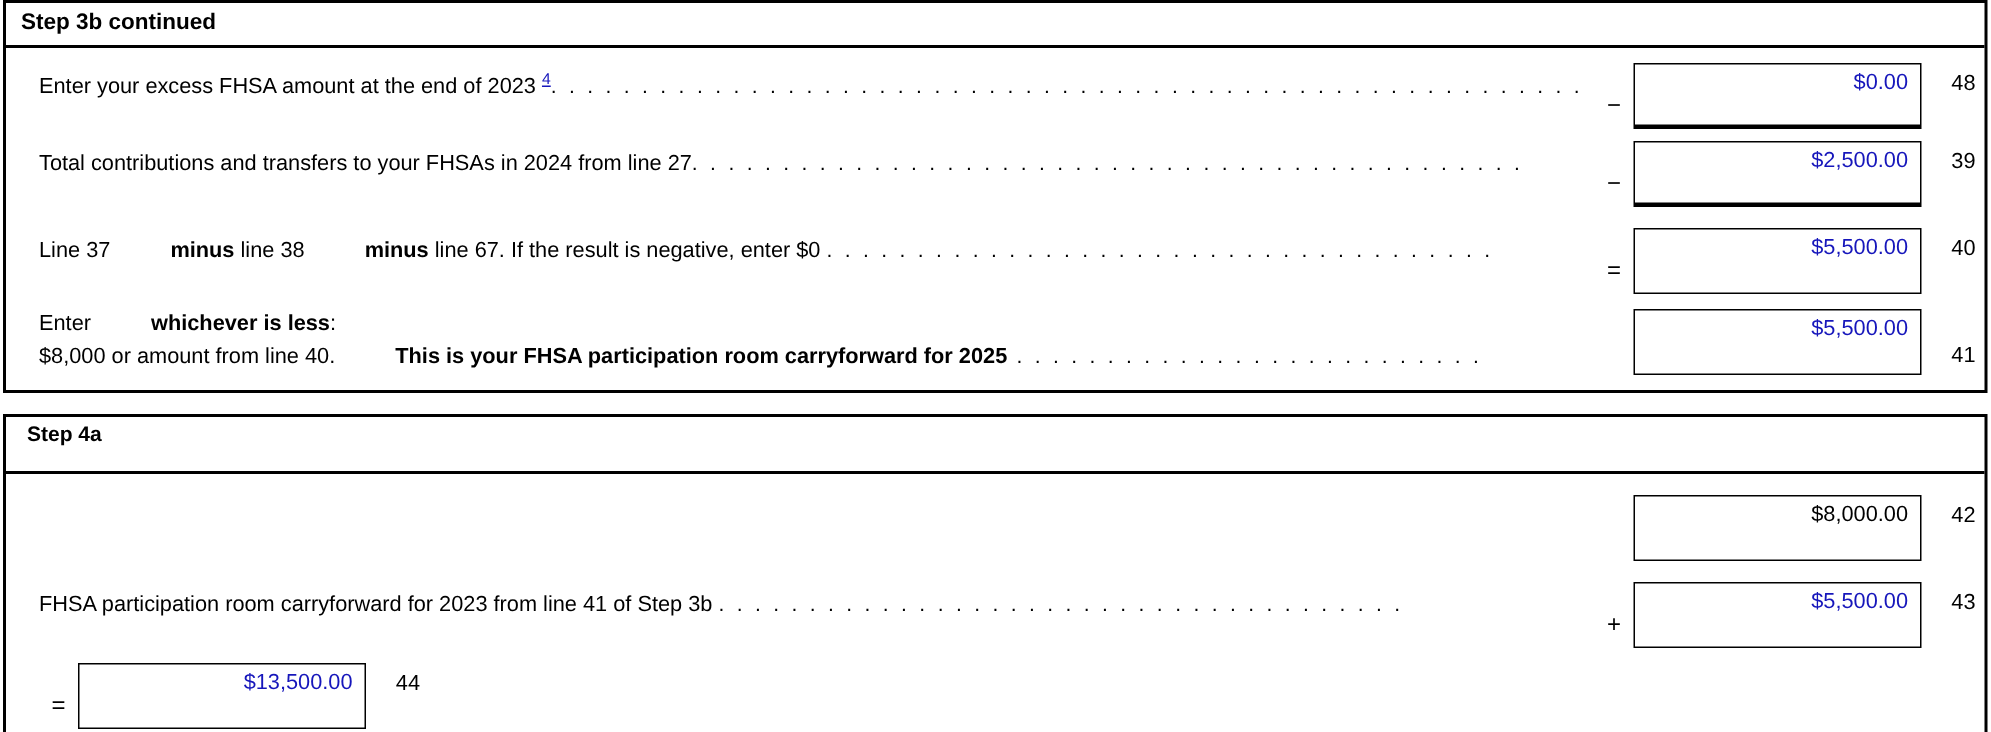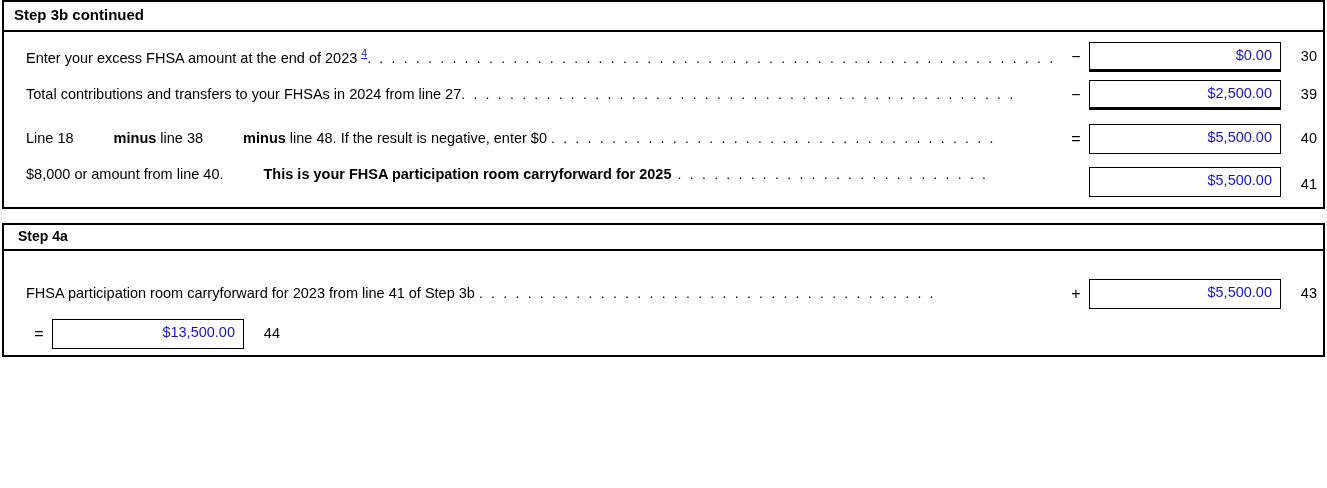--- a/index.html
+++ b/index.html
@@ -32,21 +32,21 @@
     border-bottom: 2px solid #000;
     font-weight: bold;
     font-size: 15px;
     padding: 4px 0 5px 10px;
     line-height: 1.25;
   }
   .panel-subheader {
     border-bottom: 2px solid #000;
     font-weight: bold;
     font-size: 14px;
-    padding: 3px 10px 4px 14px;
+    padding: 3px 10px 16px 14px;
     line-height: 1.25;
   }
   .panel-body {
     padding: 0;
   }
 
   .row {
     display: flex;
     align-items: flex-start;
     padding: 0 6px 0 22px;
@@ -74,21 +74,21 @@
     flex: 0 0 26px;
     text-align: center;
     font-size: 16px;
     padding-top: 4px;
     align-self: flex-end;
     padding-bottom: 6px;
   }
   .amount-box {
     flex: 0 0 192px;
     width: 192px;
-    height: 30px;
+    height: 44px;
     border: 1.5px solid #000;
     box-sizing: border-box;
     text-align: right;
     padding: 4px 8px 0 0;
     color: #1616bb;
     font-size: 14.5px;
     background: #fff;
   }
   .amount-box.black-bottom {
     border-bottom: 3px solid #000;
@@ -133,70 +133,81 @@
     <div class="panel-body">
 
       <div class="spacer-10"></div>
 
       <div class="row">
         <div class="row-label">
           <span class="label-text">Enter your excess FHSA amount at the end of 2023 </span><span class="sup">4</span><span class="leader">. . . . . . . . . . . . . . . . . . . . . . . . . . . . . . . . . . . . . . . . . . . . . . . . . . . . . . . . .</span>
         </div>
         <div class="op">−</div>
         <div class="amount-box black-bottom">$0.00</div>
-        <div class="line-no">30</div>
+        <div class="line-no">48</div>
       </div>
 
       <div class="spacer-8"></div>
 
       <div class="row">
         <div class="row-label">
           <span class="label-text">Total contributions and transfers to your FHSAs in 2024 from line 27</span><span class="leader">. . . . . . . . . . . . . . . . . . . . . . . . . . . . . . . . . . . . . . . . . . . . . .</span>
         </div>
         <div class="op">−</div>
         <div class="amount-box black-bottom">$2,500.00</div>
         <div class="line-no">39</div>
       </div>
 
       <div class="spacer-14"></div>
 
       <div class="row">
         <div class="row-label">
-          <span>Line 18 </span><span class="b">minus</span><span> line 38 </span><span class="b">minus</span><span> line 48. If the result is negative, enter $0 </span><span class="leader">. . . . . . . . . . . . . . . . . . . . . . . . . . . . . . . . . . . . .</span>
+          <span>Line 37 </span><span class="b">minus</span><span> line 38 </span><span class="b">minus</span><span> line 67. If the result is negative, enter $0 </span><span class="leader">. . . . . . . . . . . . . . . . . . . . . . . . . . . . . . . . . . . . .</span>
         </div>
         <div class="op">=</div>
         <div class="amount-box">$5,500.00</div>
         <div class="line-no">40</div>
       </div>
 
       <div class="spacer-10"></div>
 
       <div class="row two-line">
         <div class="row-label">
           <div>
+            <span>Enter </span><span class="b">whichever is less</span><span>:</span>
+          </div>
+          <div>
             <span>$8,000 or amount from line 40. </span><span class="b">This is your FHSA participation room carryforward for 2025</span><span class="leader"> . . . . . . . . . . . . . . . . . . . . . . . . . .</span>
           </div>
         </div>
         <div class="op"></div>
         <div class="amount-box">$5,500.00</div>
         <div class="line-no">41</div>
       </div>
 
       <div class="spacer-10"></div>
     </div>
   </div>
 
   <div class="gap-between"></div>
 
   <div class="panel">
     <div class="panel-subheader">Step 4a</div>
     <div class="panel-body">
 
       <div class="spacer-14"></div>
 
+      <div class="row">
+        <div class="row-label">
+          <span></span>
+        </div>
+        <div class="op"></div>
+        <div class="amount-box black-text">$8,000.00</div>
+        <div class="line-no">42</div>
+      </div>
 
       <div class="spacer-14"></div>
 
       <div class="row">
         <div class="row-label">
           <span>FHSA participation room carryforward for 2023 from line 41 of Step 3b </span><span class="leader">. . . . . . . . . . . . . . . . . . . . . . . . . . . . . . . . . . . . . .</span>
         </div>
         <div class="op">+</div>
         <div class="amount-box">$5,500.00</div>
         <div class="line-no">43</div>

